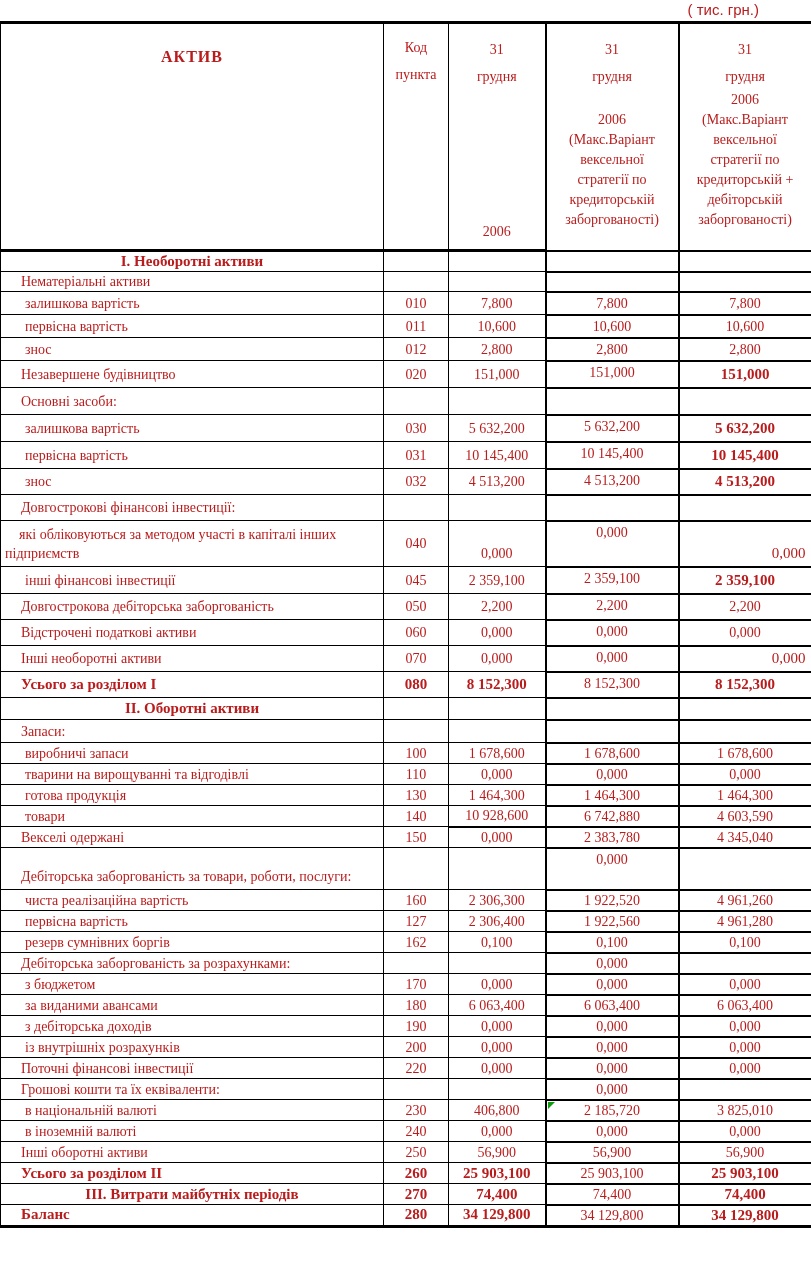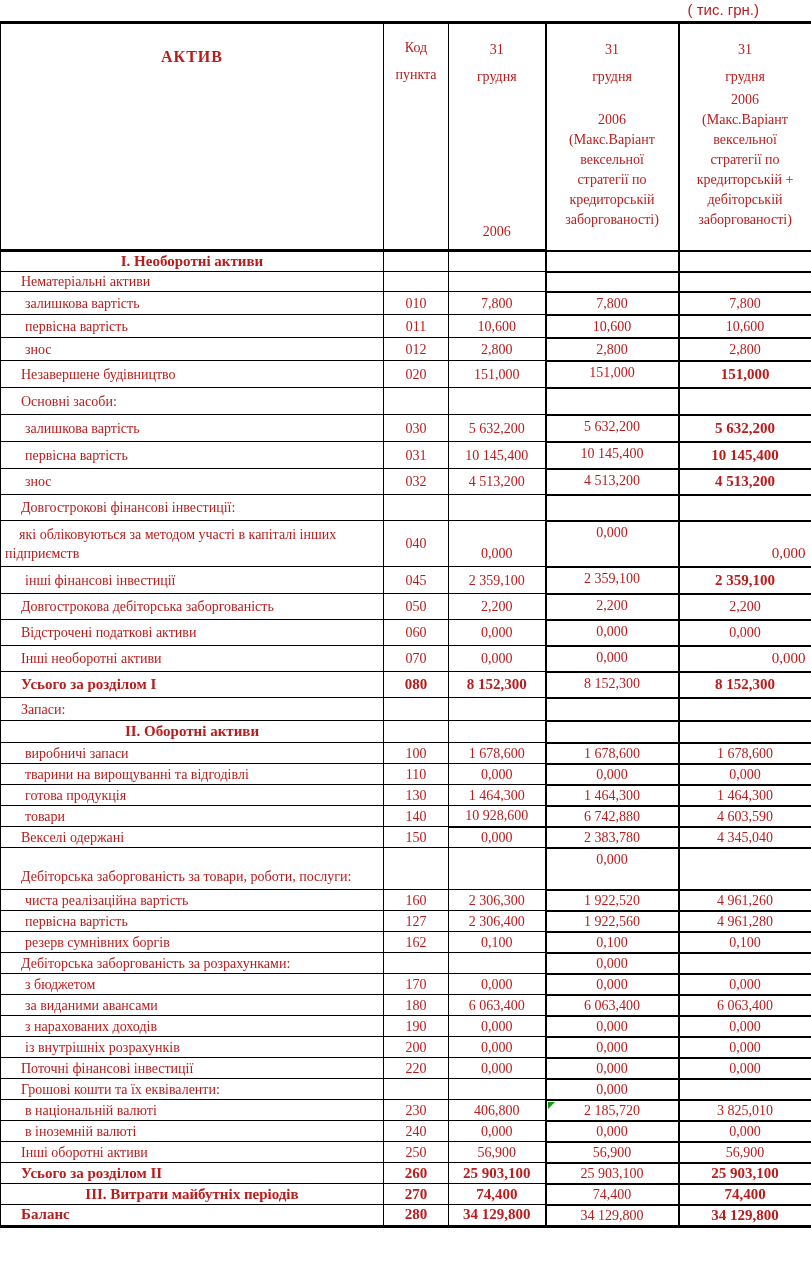--- a/index.html
+++ b/index.html
@@ -210,29 +210,29 @@
           <td class="c4 num vtop">0,000</td>
           <td class="c5 num vbr">0,000</td>
         </tr>
         <tr style="height: 26px;">
           <td class="c1 lbl total">Усього за розділом I</td>
           <td class="c2 code bold">080</td>
           <td class="c3 num bold">8 152,300</td>
           <td class="c4 num vtop">8 152,300</td>
           <td class="c5 num bold">8 152,300</td>
         </tr>
+        <tr style="height: 22px;">
+          <td class="c1 lbl sec">II. Оборотні активи</td>
+          <td class="c2 code"></td>
+          <td class="c3 num"></td>
+          <td class="c4 num"></td>
+          <td class="c5 num"></td>
+        </tr>
         <tr style="height: 23px;">
           <td class="c1 lbl item">Запаси:</td>
-          <td class="c2 code"></td>
-          <td class="c3 num"></td>
-          <td class="c4 num"></td>
-          <td class="c5 num"></td>
-        </tr>
-        <tr style="height: 22px;">
-          <td class="c1 lbl sec">II. Оборотні активи</td>
           <td class="c2 code"></td>
           <td class="c3 num"></td>
           <td class="c4 num"></td>
           <td class="c5 num"></td>
         </tr>
         <tr style="height: 21px; font-family: Liberation Serif, serif;">
           <td class="c1 lbl sub">виробничі запаси</td>
           <td class="c2 code">100</td>
           <td class="c3 num">1 678,600</td>
           <td class="c4 num">1 678,600</td>
@@ -309,21 +309,21 @@
           <td class="c5 num">0,000</td>
         </tr>
         <tr style="height: 21px;">
           <td class="c1 lbl sub">за виданими авансами</td>
           <td class="c2 code">180</td>
           <td class="c3 num">6 063,400</td>
           <td class="c4 num">6 063,400</td>
           <td class="c5 num">6 063,400</td>
         </tr>
         <tr style="height: 21px;">
-          <td class="c1 lbl sub">з нарахованих доходів</td>
+          <td class="c1 lbl sub">з дебіторська доходів</td>
           <td class="c2 code">190</td>
           <td class="c3 num">0,000</td>
           <td class="c4 num">0,000</td>
           <td class="c5 num">0,000</td>
         </tr>
         <tr style="height: 21px;">
           <td class="c1 lbl sub">із внутрішніх розрахунків</td>
           <td class="c2 code">200</td>
           <td class="c3 num">0,000</td>
           <td class="c4 num">0,000</td>

